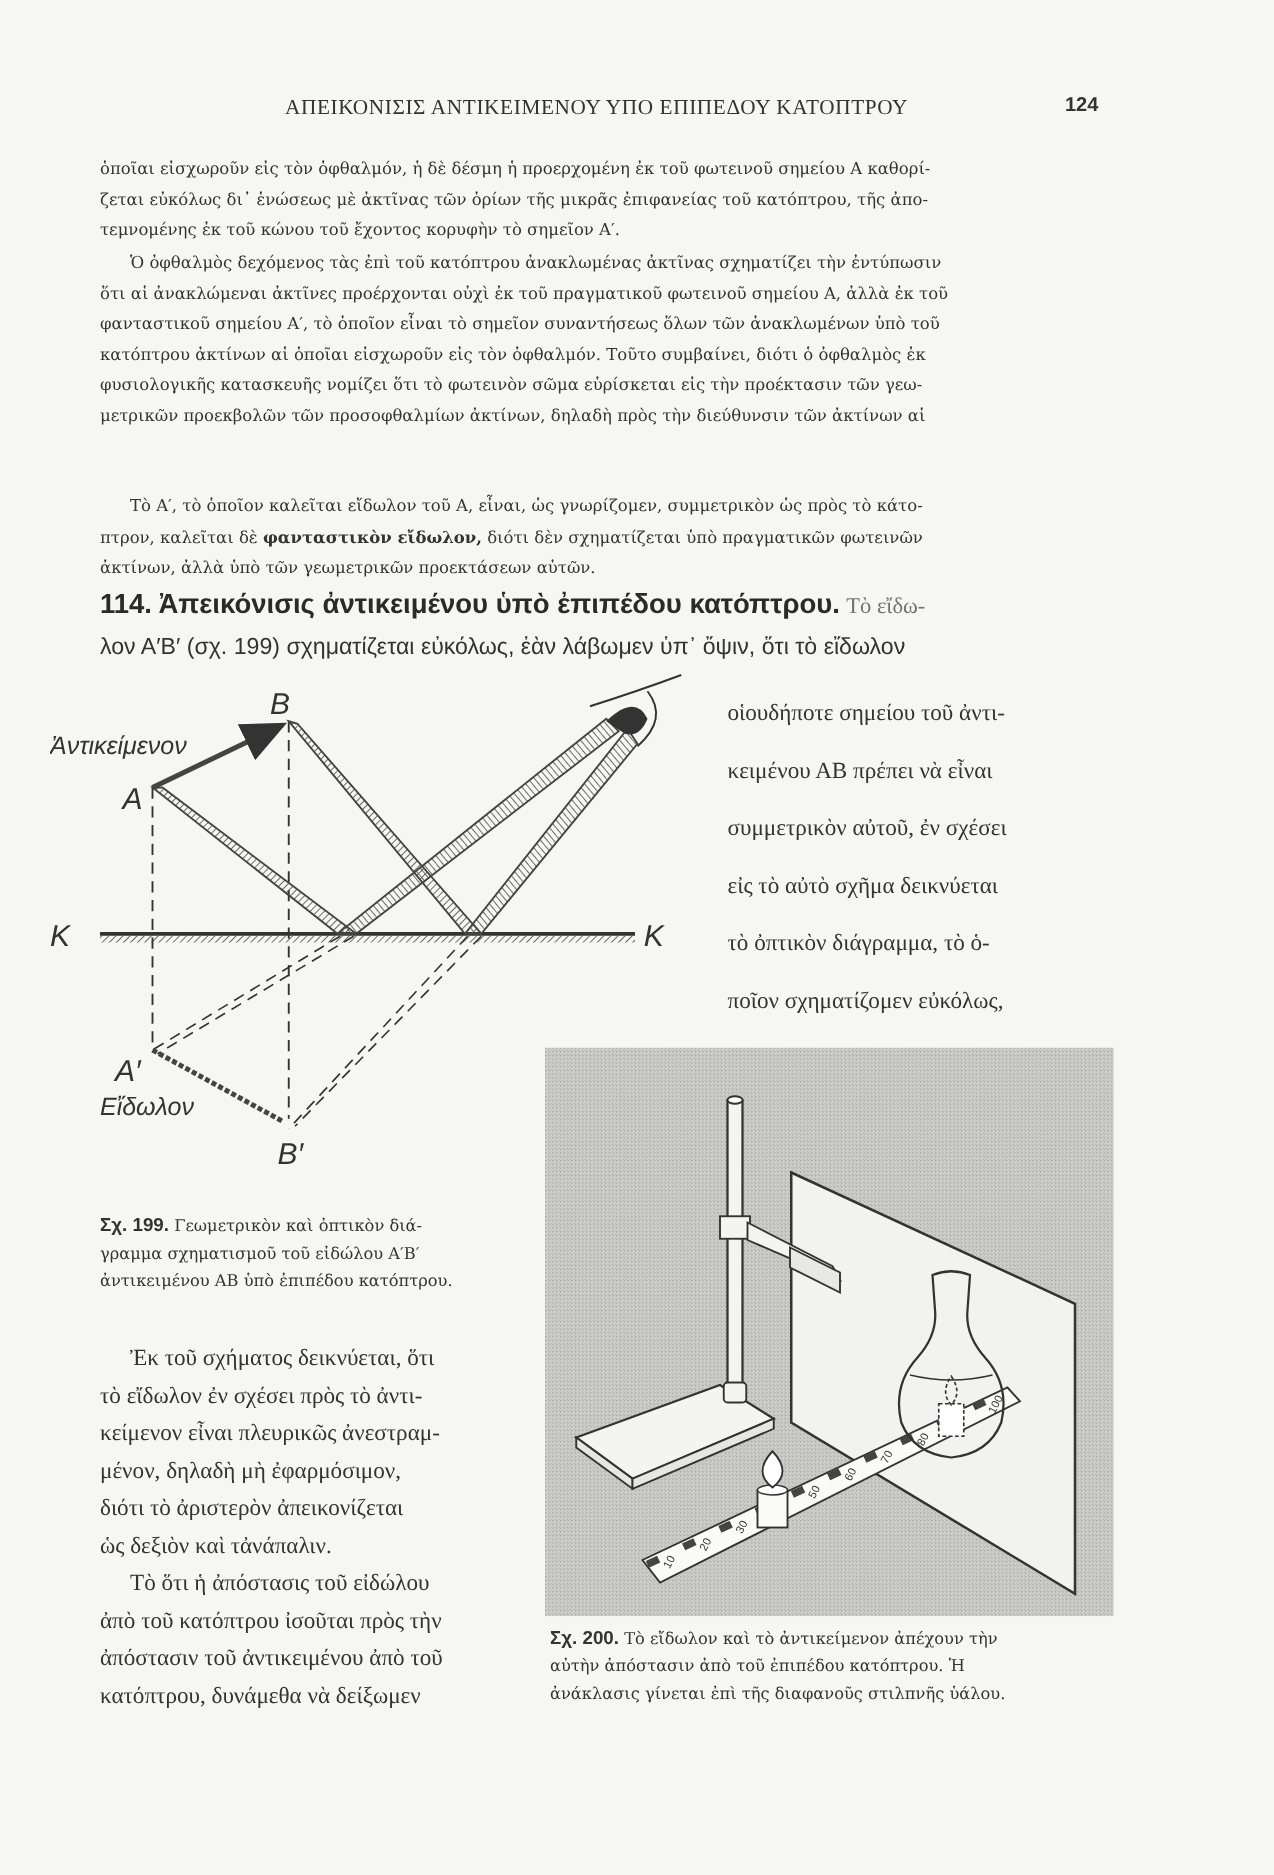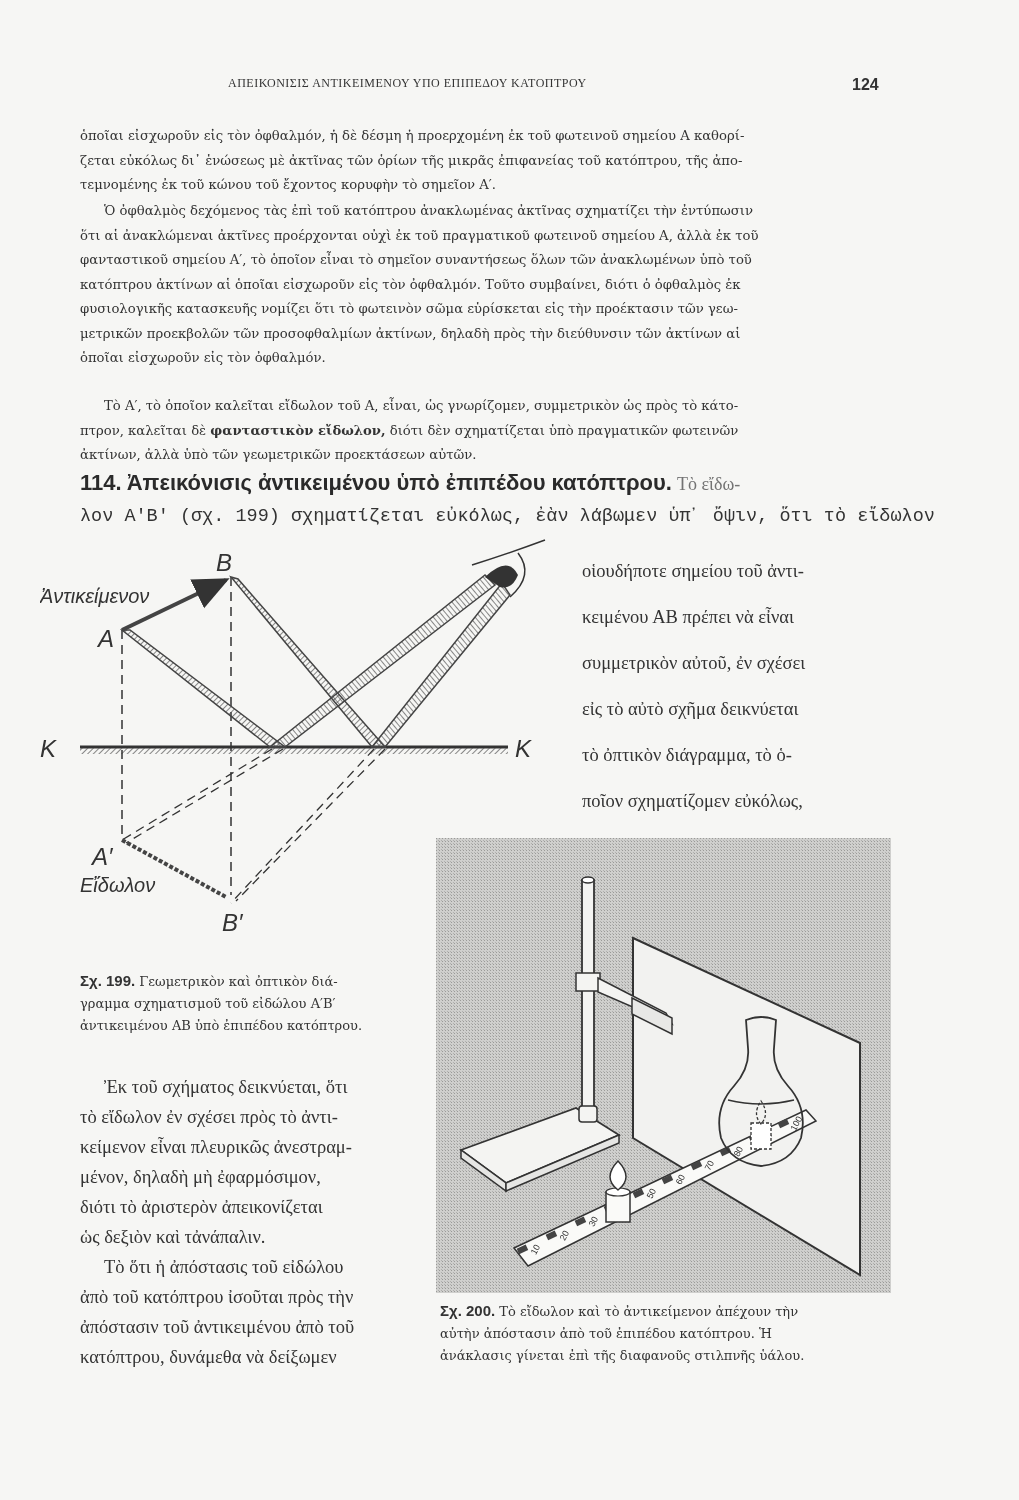--- a/index.html
+++ b/index.html
@@ -2,21 +2,21 @@
 <html><head>
 <meta charset="utf-8">
 <style>
   html, body { margin: 0; padding: 0; }
   body {
     width: 1019px; height: 1500px; background: #f6f6f4; position: relative; overflow: hidden;
     font-family: "DejaVu Serif", serif; color: #2a2a2a;
   }
   .abs { position: absolute; }
   .header-title {
-    left: 228px; top: 76px; font-family: "Liberation Serif", serif; font-size: 12px; letter-spacing: 0.5px; color: #333;
+    left: 228px; top: 76px; font-family: "Liberation Serif", serif; font-size: 17px; letter-spacing: 0.5px; color: #333;
   }
   .page-number {
     left: 852px; top: 76px; font-family: "Liberation Sans", sans-serif; font-weight: bold; font-size: 16px; color: #333;
   }
   .para {
     position: absolute; font-family: "DejaVu Serif", serif; font-size: 13.2px; line-height: 24.5px; color: #333;
     text-align: justify; text-align-last: left;
   }
   .bold { font-weight: bold; margin-top: 47px; }
   .section-head {
@@ -50,37 +50,36 @@
   <div>τεμνομένης ἐκ τοῦ κώνου τοῦ ἔχοντος κορυφὴν τὸ σημεῖον Α′.</div>
 </div>
 
 <div class="para" style="left:80px; top:199px; width:800px;">
   <div style="padding-left:24px;">Ὁ ὀφθαλμὸς δεχόμενος τὰς ἐπὶ τοῦ κατόπτρου ἀνακλωμένας ἀκτῖνας σχηματίζει τὴν ἐντύπωσιν</div>
   <div>ὅτι αἱ ἀνακλώμεναι ἀκτῖνες προέρχονται οὐχὶ ἐκ τοῦ πραγματικοῦ φωτεινοῦ σημείου Α, ἀλλὰ ἐκ τοῦ</div>
   <div>φανταστικοῦ σημείου Α′, τὸ ὁποῖον εἶναι τὸ σημεῖον συναντήσεως ὅλων τῶν ἀνακλωμένων ὑπὸ τοῦ</div>
   <div>κατόπτρου ἀκτίνων αἱ ὁποῖαι εἰσχωροῦν εἰς τὸν ὀφθαλμόν. Τοῦτο συμβαίνει, διότι ὁ ὀφθαλμὸς ἐκ</div>
   <div>φυσιολογικῆς κατασκευῆς νομίζει ὅτι τὸ φωτεινὸν σῶμα εὑρίσκεται εἰς τὴν προέκτασιν τῶν γεω-</div>
   <div>μετρικῶν προεκβολῶν τῶν προσοφθαλμίων ἀκτίνων, δηλαδὴ πρὸς τὴν διεύθυνσιν τῶν ἀκτίνων αἱ</div>
-  <div>ὁποῖαι εἰσχωροῦν εἰς τὸν ὀφθαλμόν.</div>
 </div>
 
 <div class="para" style="left:80px; top:394px; width:800px;">
   <div style="padding-left:24px;">Τὸ Α′, τὸ ὁποῖον καλεῖται εἴδωλον τοῦ Α, εἶναι, ὡς γνωρίζομεν, συμμετρικὸν ὡς πρὸς τὸ κάτο-</div>
   <div>
     <span>πτρον, καλεῖται δὲ </span><span class="bold">φανταστικὸν εἴδωλον,</span><span> διότι δὲν σχηματίζεται ὑπὸ πραγματικῶν φωτεινῶν</span>
   </div>
   <div>ἀκτίνων, ἀλλὰ ὑπὸ τῶν γεωμετρικῶν προεκτάσεων αὐτῶν.</div>
 </div>
 
 <div class="abs" style="left:80px; top:470px; width:800px; white-space:nowrap;">
   <span class="section-head">114.</span>
   <span class="section-head">Ἀπεικόνισις ἀντικειμένου ὑπὸ ἐπιπέδου κατόπτρου.</span>
   <span class="section-rest">Τὸ εἴδω-</span>
 </div>
-<div class="abs" style="left:80px; top:506px; width:800px; font-family:Liberation Mono, monospace; font-size:18.5px; color:#333; white-space:nowrap;">λον Α′Β′ (σχ. 199) σχηματίζεται εὐκόλως, ἐὰν λάβωμεν ὑπ᾽ ὄψιν, ὅτι τὸ εἴδωλον</div>
+<div class="abs" style="left:80px; top:506px; width:800px; font-family:Liberation Sans, sans-serif; font-size:18.5px; color:#333; white-space:nowrap;">λον Α′Β′ (σχ. 199) σχηματίζεται εὐκόλως, ἐὰν λάβωμεν ὑπ᾽ ὄψιν, ὅτι τὸ εἴδωλον</div>
 
 <div class="col-text" style="left:582px; top:540px; width:296px;">
   <div>οἱουδήποτε σημείου τοῦ ἀντι-</div>
   <div>κειμένου ΑΒ πρέπει νὰ εἶναι</div>
   <div>συμμετρικὸν αὐτοῦ, ἐν σχέσει</div>
   <div>εἰς τὸ αὐτὸ σχῆμα δεικνύεται</div>
   <div>τὸ ὀπτικὸν διάγραμμα, τὸ ὁ-</div>
   <div>ποῖον σχηματίζομεν εὐκόλως,</div>
   <div>ἐὰν ἐφαρμόσωμεν τὰ εἰς τὴν</div>
   <div>§ 113 ἐκτεθέντα διὰ τὰ ση-</div>

